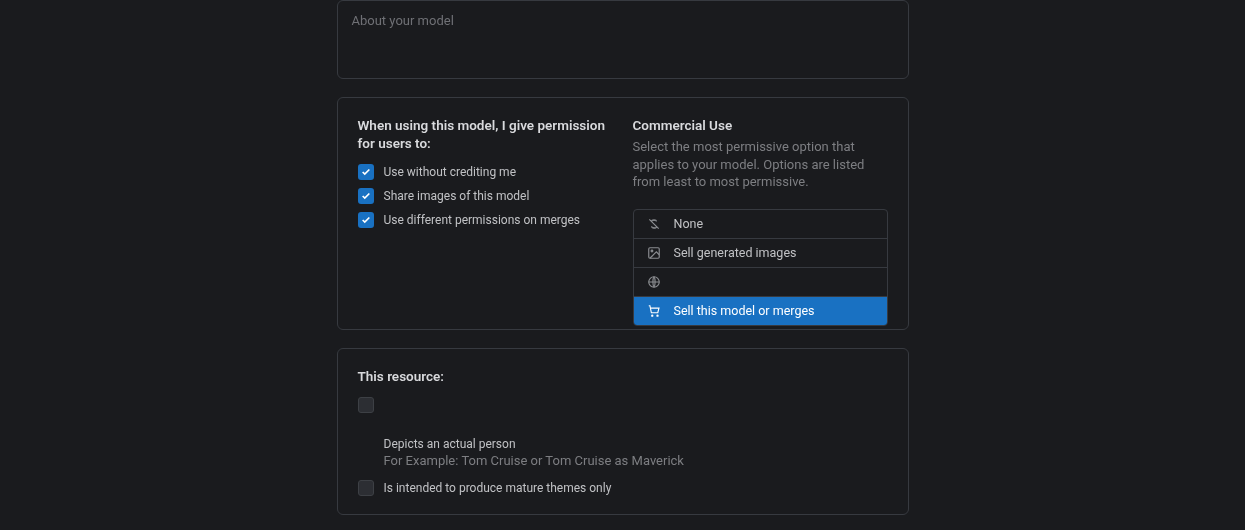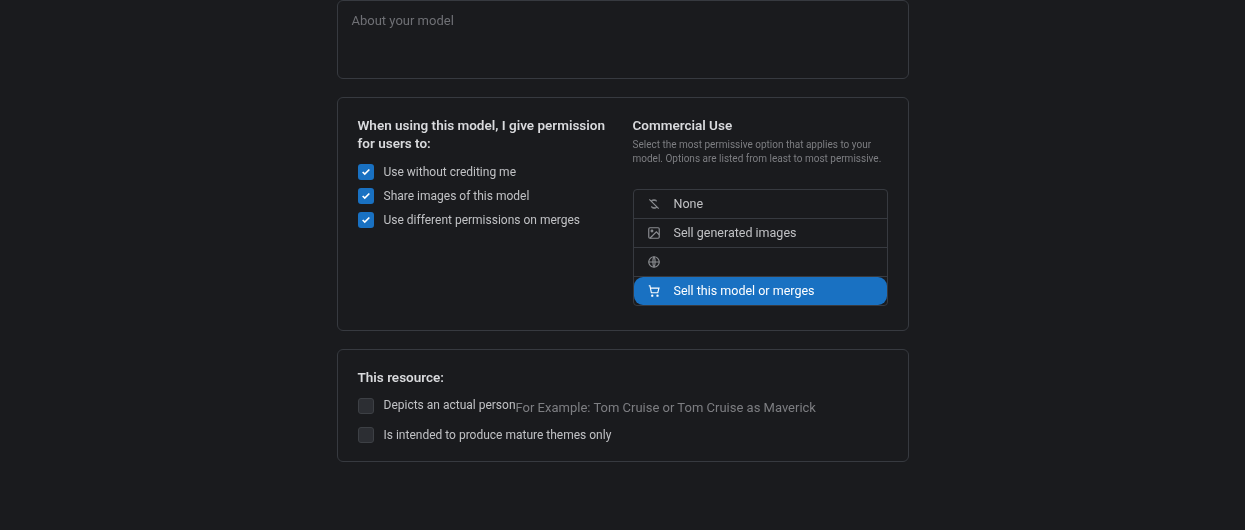--- a/index.html
+++ b/index.html
@@ -27,42 +27,42 @@
     }
     .card-about {
       height: 79px;
       padding: 12px 14px;
     }
     .about-text {
       color: #6f7075;
       font-size: 13px;
     }
     .card-permissions {
-      padding: 18px 20px 24px 20px;
+      padding: 18px 20px 3px 20px;
       display: flex;
       gap: 20px;
     }
     .perm-left {
       flex: 1;
     }
     .perm-right {
       flex: 1;
     }
     .section-title {
       font-weight: 600;
       font-size: 13.5px;
       color: #d9dadd;
       line-height: 1.35;
       margin-bottom: 12px;
     }
     .section-sub {
-      font-size: 10px;
+      font-size: 13px;
       color: #7d7e82;
       line-height: 1.35;
-      margin-bottom: 24px;
+      margin-bottom: 18px;
     }
     .chk-row {
       display: flex;
       align-items: center;
       gap: 10px;
       margin-bottom: 8px;
     }
     .chk {
       width: 16px;
       height: 16px;
@@ -100,41 +100,43 @@
     }
     .opt-item {
       display: flex;
       gap: 12px;
       padding: 6px 12px;
       border-bottom: 1px solid #373a40;
       font-size: 12.5px;
       color: #c1c2c5;
       cursor: pointer;
     }
-    .opt-item:last-child { border-bottom: none; border-radius: 9px; }
+    .opt-item:last-child { border-bottom: none; }
     .opt-item-selected {
       background: #1971c2;
       color: #fff;
     }
     .opt-icon {
       width: 16px;
       height: 16px;
       flex-shrink: 0;
       display: flex;
       align-items: center;
       justify-content: center;
       color: #8b8d91;
     }
     .opt-item-selected .opt-icon { color: #fff; }
     .opt-icon svg { width: 14px; height: 14px; }
     .card-resource {
       padding: 18px 20px 18px 20px;
     }
     .chk-col {
       display: flex;
+      flex-direction: column;
+      margin-top: 40px;
     }
   </style>
 </head>
 <body>
 
 <div class="page">
 
   <div class="card card-about">
     <div class="about-text">About your model</div>
   </div>

